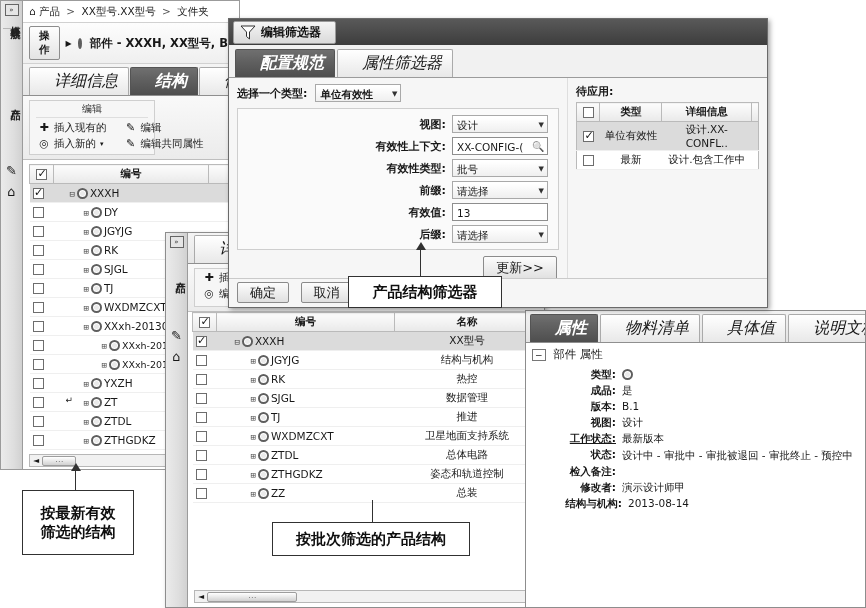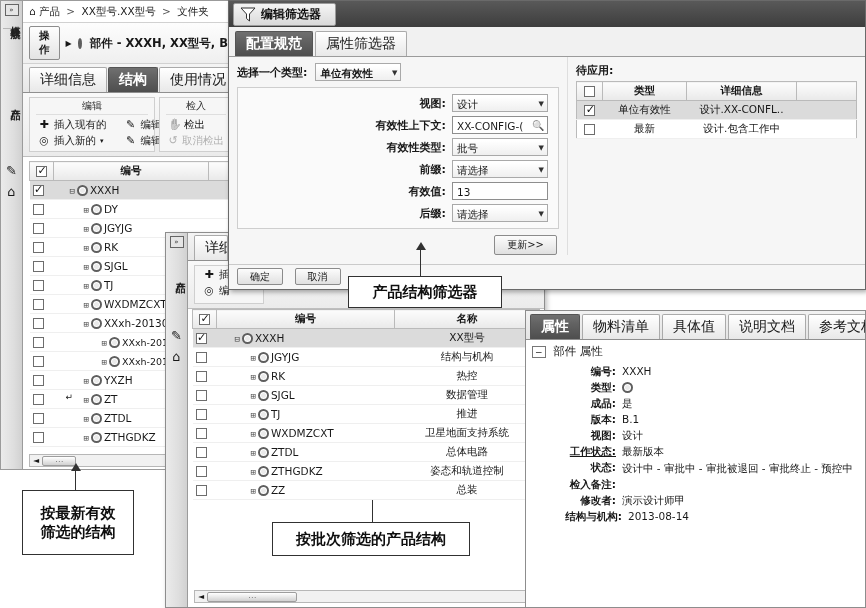--- a/index.html
+++ b/index.html
@@ -45,23 +45,24 @@
   }
   .op-btn {
     border:1px solid #8d8d8d; background:linear-gradient(to bottom,#fcfcfc,#e2e2e2);
     padding:2px 9px; font-size:10.5px; font-weight:bold; border-radius:2px;
   }
   .obj-title { font-weight:bold; font-size:11.5px; white-space:nowrap; }
 
   .tabstrip { display:flex; align-items:flex-end; gap:1px; padding:3px 4px 0 6px;
     background:linear-gradient(to bottom,#f2f2f2,#e4e4e4); border-bottom:1px solid #8f8f8f; }
   .tab {
-    padding:3px 10px 3px 10px; font-size:14px; border:1px solid #a9a9a9; border-bottom:none;
+    padding:3px 10px 3px 24px; font-size:16px; border:1px solid #a9a9a9; border-bottom:none;
     background:linear-gradient(to bottom,#fdfdfd,#e6e6e6); border-radius:2px 2px 0 0;
     white-space:nowrap;
+    font-style:italic;
   }
   .tab.sel { background:linear-gradient(to bottom,#6f6f6f,#4f4f4f); color:#fff; font-weight:bold; border-color:#555; }
 
   .ribbon { display:flex; gap:4px; padding:4px 6px; background:linear-gradient(to bottom,#f7f7f7,#e9e9e9);
             border-bottom:1px solid #bdbdbd; }
   .rgroup { border:1px solid #cdcdcd; background:#f4f4f4; padding:1px 6px 2px 6px; min-width:70px; }
   .rgroup .gtitle { text-align:center; font-size:10px; color:#333; border-bottom:1px solid #dcdcdc; padding-bottom:1px; margin-bottom:2px;}
   .ritem { display:flex; align-items:center; gap:4px; font-size:10.5px; padding:1px 2px; white-space:nowrap;}
   .ritem.dim { color:#b0b0b0; }
   .ribbon-row { display:flex; gap:14px; }
@@ -101,21 +102,21 @@
     width:96px; border:1px solid #a8a8a8; background:linear-gradient(to bottom,#fff,#ededed);
     font-size:10.5px; padding:1px 14px 1px 4px; position:relative; height:18px; line-height:16px;
   }
   .fsel:after{ content:"▼"; position:absolute; right:3px; top:1px; font-size:7px; color:#333;}
   .ftext { width:96px; border:1px solid #8e8e8e; background:#fff; font-size:10.5px;
            padding:1px 16px 1px 4px; height:18px; line-height:16px; position:relative;}
   .ftext .mag { position:absolute; right:2px; top:1px; font-size:10px; color:#333; }
   .fbox { border:1px solid #cccccc; background:#f8f8f8; margin:2px 8px; padding:4px 0; }
   .btn {
     border:1px solid #8b8b8b; background:linear-gradient(to bottom,#fafafa,#dedede);
-    font-size:10px; padding:2px 12px; border-radius:2px;
+    font-size:13px; padding:2px 12px; border-radius:2px;
   }
 
   
   .callout {
     position:absolute; border:1px solid #333; background:#fff;
     font-family:"DejaVu Serif","Liberation Serif",serif;
     font-weight:bold; font-size:15px; text-align:center; color:#111;
     display:flex; align-items:center; justify-content:center; line-height:1.25;
   }
   .lead { position:absolute; background:#333; }
@@ -195,31 +196,20 @@
               <span class="gi">✎</span>
               <span>编辑</span>
             </div>
             <div class="ritem">
               <span class="gi">✎</span>
               <span>编辑共同属性</span>
             </div>
           </div>
         </div>
       </div>
-      <div class="rgroup" style="width:74px;">
-        <div class="gtitle">检入</div>
-        <div class="ritem">
-          <span class="gi">✋</span>
-          <span>检出</span>
-        </div>
-        <div class="ritem dim">
-          <span class="gi">↺</span>
-          <span>取消检出</span>
-        </div>
-      </div>
     </div>
 
     <div style="padding:4px 6px 0 6px;">
       <table class="grid">
         <thead>
           <tr>
             <th style="width:24px">
               <span class="cb on"></span>
             </th>
             <th>编号</th>
@@ -414,24 +404,20 @@
     <div class="tab" style="width:26px;overflow:hidden;">有效</div>
   </div>
 
   <div class="prop-sec">
     <span style="border:1px solid #777;font-size:9px;padding:0 2px;margin-right:4px;">−</span>
     <span>部件 属性</span>
   </div>
 
   <div style="padding:2px 8px 0 4px;">
     <div class="prow">
-        <div class="pk">编号:</div>
-        <div class="pv">XXXH</div>
-      </div>
-    <div class="prow">
         <div class="pk">类型:</div>
         <div class="pv"><span class="gear"></span></div>
       </div>
     <div class="prow">
         <div class="pk">成品:</div>
         <div class="pv">是</div>
       </div>
     <div class="prow">
         <div class="pk">版本:</div>
         <div class="pv">B.1</div>
@@ -456,21 +442,21 @@
         <div class="pk">修改者:</div>
         <div class="pv">演示设计师甲</div>
       </div>
     <div class="prow">
         <div class="pk" style="width:92px">结构与机构:</div>
         <div class="pv">2013-08-14</div>
       </div>
   </div>
 </div>
 
-<div class="dlg" style="position:absolute;left:228px;top:0;width:638px;height:290px;">
+<div class="dlg" style="position:absolute;left:228px;top:18px;width:540px;height:290px;">
 
   <div class="dlg-head">
     <div class="dlg-chip">
       <svg width="16" height="16" viewBox="0 0 16 16">
         <polygon points="1,2 15,2 9.5,8 9.5,15 6.5,12.5 6.5,8" fill="#ffffff" stroke="#333" stroke-width="1"></polygon>
       </svg>
       <span>编辑筛选器</span>
     </div>
   </div>
 

